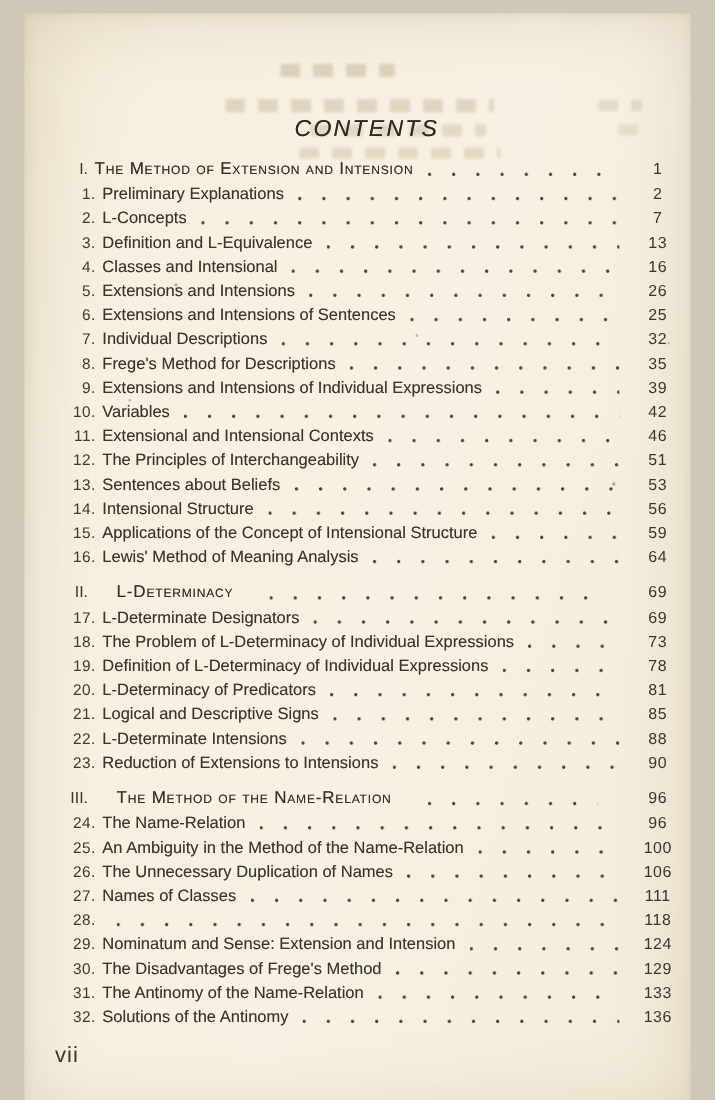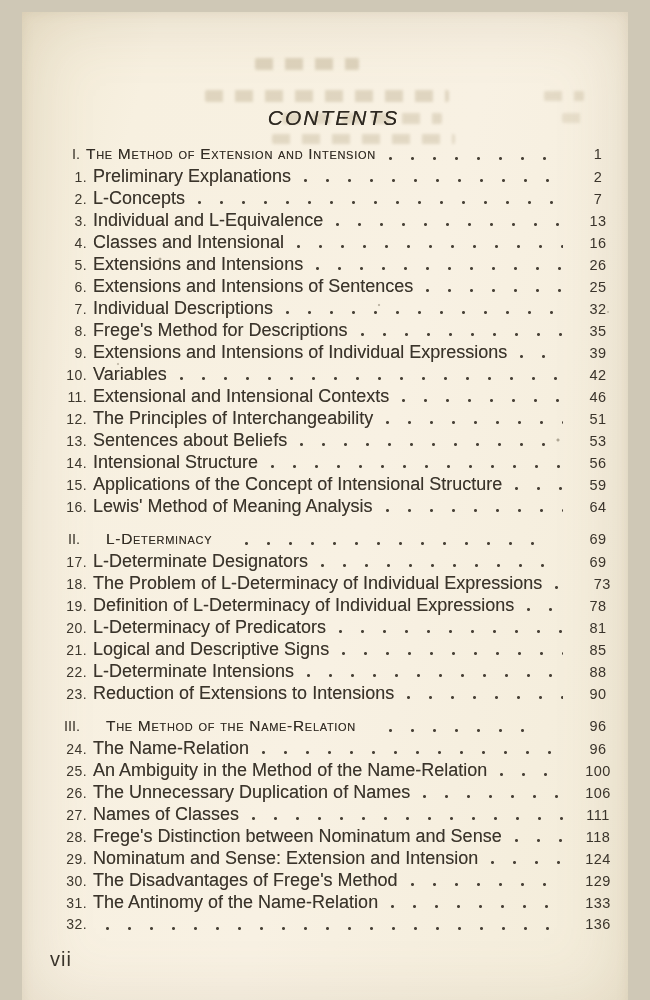--- a/index.html
+++ b/index.html
@@ -42,21 +42,21 @@
     font-size:21px;font-style:italic;font-weight:normal;
     letter-spacing:2px;color:#2d2821;
     text-shadow:0 0 .6px rgba(45,40,33,.7);
   }
   .toc{position:absolute;top:131px;left:28px;width:567px;font-size:15px;}
   .row{display:flex;align-items:baseline;height:22px;line-height:22px;white-space:nowrap;}
   .row.gap{margin-top:11px;gap:20px;}
   .rn{width:30px;text-align:right;margin-right:6px;font-size:14.5px;flex:0 0 auto;}
   .num{width:37px;text-align:right;margin-right:6px;font-size:14px;letter-spacing:.4px;flex:0 0 auto;color:#3d372d;}
   .st{font-variant:small-caps;letter-spacing:.7px;font-size:15.5px;color:#332d25;text-shadow:0 0 .5px rgba(51,45,37,.55);}
-  .it{font-size:18px;color:#3a342b;text-shadow:0 0 .4px rgba(58,52,43,.45);}
+  .it{font-size:15px;color:#3a342b;text-shadow:0 0 .4px rgba(58,52,43,.45);}
   .leader{
     flex:1 1 12px;min-width:12px;
     align-self:flex-end;height:3px;margin:0 16px 5px 13px;
     background:radial-gradient(circle at 1.5px 1.5px, rgba(55,48,38,.9) 1.15px, rgba(55,48,38,0) 1.8px);
     background-size:22px 3px;background-repeat:repeat-x;
   }
   .pg{width:38px;text-align:center;font-size:14.5px;letter-spacing:.5px;flex:0 0 auto;color:#3a342b;}
   .folio{
     position:absolute;top:936px;left:28px;width:567px;
     text-align:left;font-size:20px;letter-spacing:1px;color:#3a342b;
@@ -90,21 +90,21 @@
     <span class="pg">2</span>
   </div>
       <div class="row">
     <span class="num">2.</span>
     <span class="it">L-Concepts</span>
     <span class="leader"></span>
     <span class="pg">7</span>
   </div>
       <div class="row">
     <span class="num">3.</span>
-    <span class="it">Individual and L-Equivalence</span>
+    <span class="it">Definition and L-Equivalence</span>
     <span class="leader"></span>
     <span class="pg">13</span>
   </div>
       <div class="row">
     <span class="num">4.</span>
     <span class="it">Classes and Intensional</span>
     <span class="leader"></span>
     <span class="pg">16</span>
   </div>
       <div class="row">
@@ -252,21 +252,20 @@
     <span class="pg">106</span>
   </div>
       <div class="row">
     <span class="num">27.</span>
     <span class="it">Names of Classes</span>
     <span class="leader"></span>
     <span class="pg">111</span>
   </div>
       <div class="row">
     <span class="num">28.</span>
-    <span class="it">Frege's Distinction between Nominatum and Sense</span>
     <span class="leader"></span>
     <span class="pg">118</span>
   </div>
       <div class="row">
     <span class="num">29.</span>
     <span class="it">Nominatum and Sense: Extension and Intension</span>
     <span class="leader"></span>
     <span class="pg">124</span>
   </div>
       <div class="row">
@@ -276,19 +275,20 @@
     <span class="pg">129</span>
   </div>
       <div class="row">
     <span class="num">31.</span>
     <span class="it">The Antinomy of the Name-Relation</span>
     <span class="leader"></span>
     <span class="pg">133</span>
   </div>
       <div class="row">
     <span class="num">32.</span>
+    <span class="it">Solutions of the Antinomy</span>
     <span class="leader"></span>
     <span class="pg">136</span>
   </div>
     </main>
 
   <div class="folio">vii</div>
 </div>
 
 </body></html>

